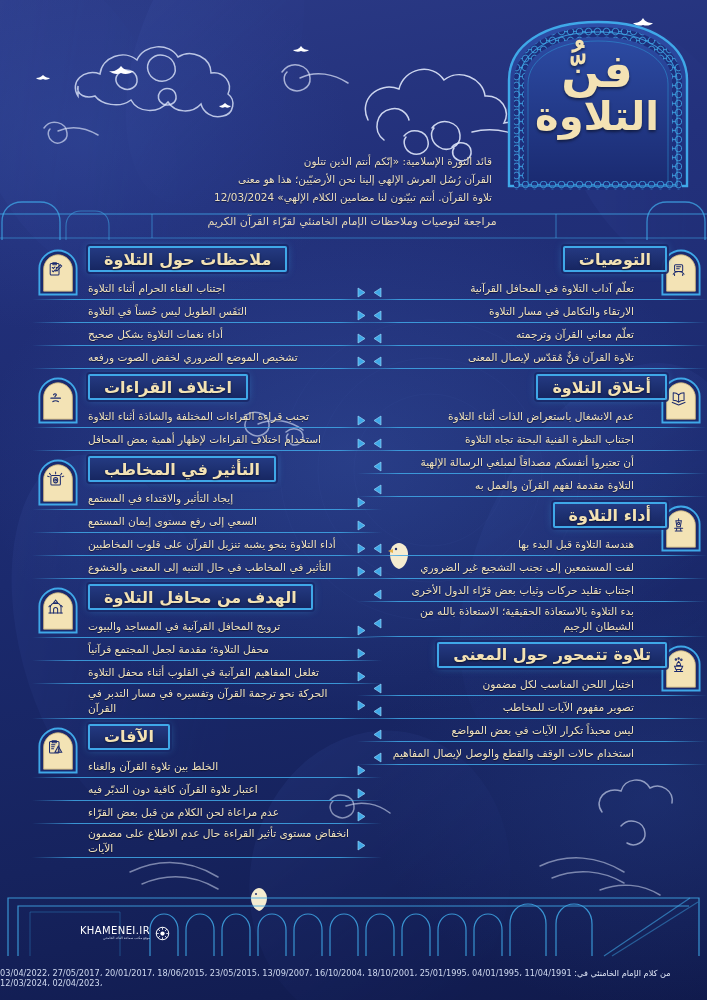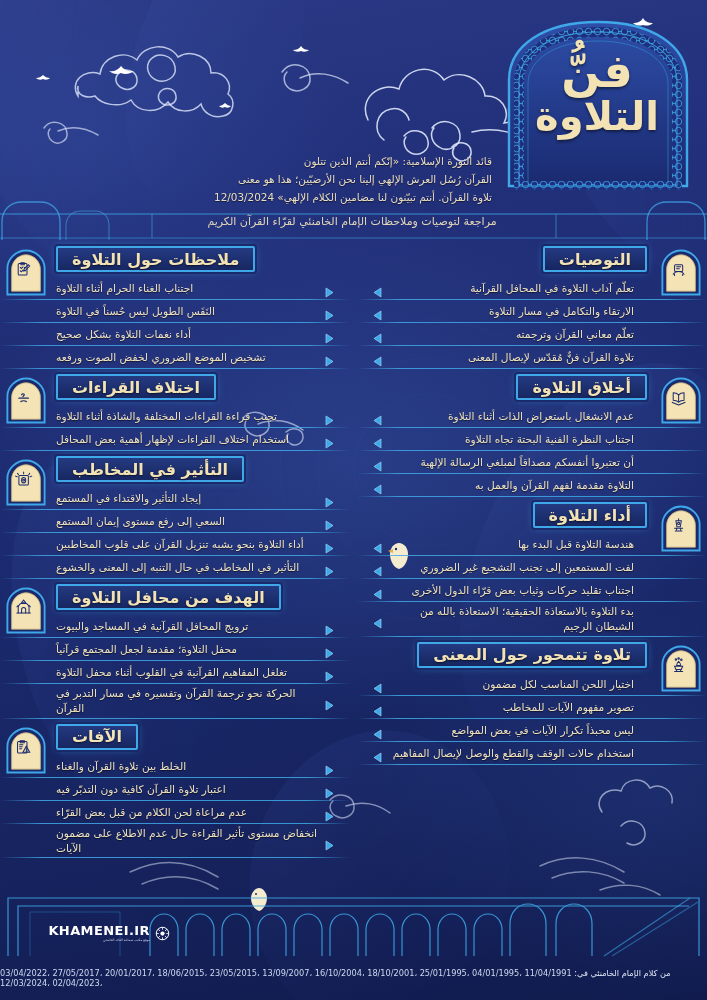--- a/index.html
+++ b/index.html
@@ -31,40 +31,40 @@
   .quote { position:absolute; right:215px; top:152px; width:315px;
     text-align:right; font-size:10.4px; line-height:1.75; color:#e9ddc0;
     text-shadow:0 1px 1px rgba(0,0,0,.5); }
   .quote .ln { display:block; white-space:nowrap; }
 
   .subtitle-band { position:absolute; left:0; top:210px; width:707px; height:30px; }
   .subtitle { position:absolute; right:155px; top:215px; width:400px; text-align:center;
     font-size:11px; color:#e3d6b6; letter-spacing:.4px; }
 
   
-  .col { position:absolute; top:246px; width:350px; }
+  .col { position:absolute; top:246px; width:350px;margin-left:32px; }
   .col-right { right:0; }
   .col-left  { left:0; }
 
   .section { position:relative; margin-bottom:5px; }
 
   
   .badge { position:absolute; top:2px; width:44px; height:50px; }
   .col-right .badge { right:4px; }
   .col-left  .badge { left:4px; }
 
   
   .sec-head { position:relative; height:28px; }
   .plaque { position:absolute; top:0; height:26px; padding:0 14px;
     border:2px solid #3fa8e8; border-radius:2px;
     background:linear-gradient(180deg,rgba(36,58,130,.95),rgba(22,38,96,.95));
     display:flex; align-items:center; justify-content:center;
     box-shadow:0 0 0 2px rgba(24,40,104,.9), 0 0 9px rgba(63,168,232,.45);
   }
-  .col-right .plaque { right:60px; }
+  .col-right .plaque { right:40px; }
   .col-left  .plaque { left:56px; }
   .plaque-txt { font-size:16px; font-weight:bold; color:#f3e2b4; white-space:nowrap;
     text-shadow:0 1px 2px rgba(0,0,0,.55); }
 
   
   .rows { position:relative; margin-top:3px; }
   .row { position:relative; display:flex; align-items:center; min-height:23px;
     padding:2px 0; }
   .col-right .row { flex-direction:row-reverse; padding-right:73px; padding-left:8px; }
   .col-left  .row { flex-direction:row-reverse; padding-left:56px; padding-right:8px; justify-content:flex-start;}
@@ -81,21 +81,21 @@
     text-shadow:0 1px 1px rgba(0,0,0,.5); }
   .col-right .row-txt { text-align:right; }
   .col-left  .row-txt { text-align:left; }
 
   
   .footer-arcade { position:absolute; left:0; bottom:42px; width:707px; height:68px; }
   .logo { position:absolute; left:62px; bottom:56px; width:108px; height:22px;
     display:flex; align-items:center; gap:5px; }
   .logo-mark { width:15px; height:15px; flex:0 0 auto; }
   .logo-txt { display:flex; flex-direction:column; line-height:1; }
-  .logo-name { font-size:13px; font-weight:bold; color:#ffffff; letter-spacing:.4px; }
+  .logo-name { font-size:10px; font-weight:normal; color:#ffffff; letter-spacing:.4px; }
   .logo-sub { font-size:3.3px; color:#cfd8ee; margin-top:1.5px; letter-spacing:.1px; }
 
   .sources { position:absolute; left:0; bottom:12px; width:707px; text-align:left;
     font-size:8.2px; color:#cfd9ef; letter-spacing:.1px; direction:rtl; }
   .sources .lbl { color:#dfe6f6; }
 </style>
 </head>
 <body>
 
 <svg class="leafbg" viewBox="0 0 707 1000" preserveAspectRatio="none">

